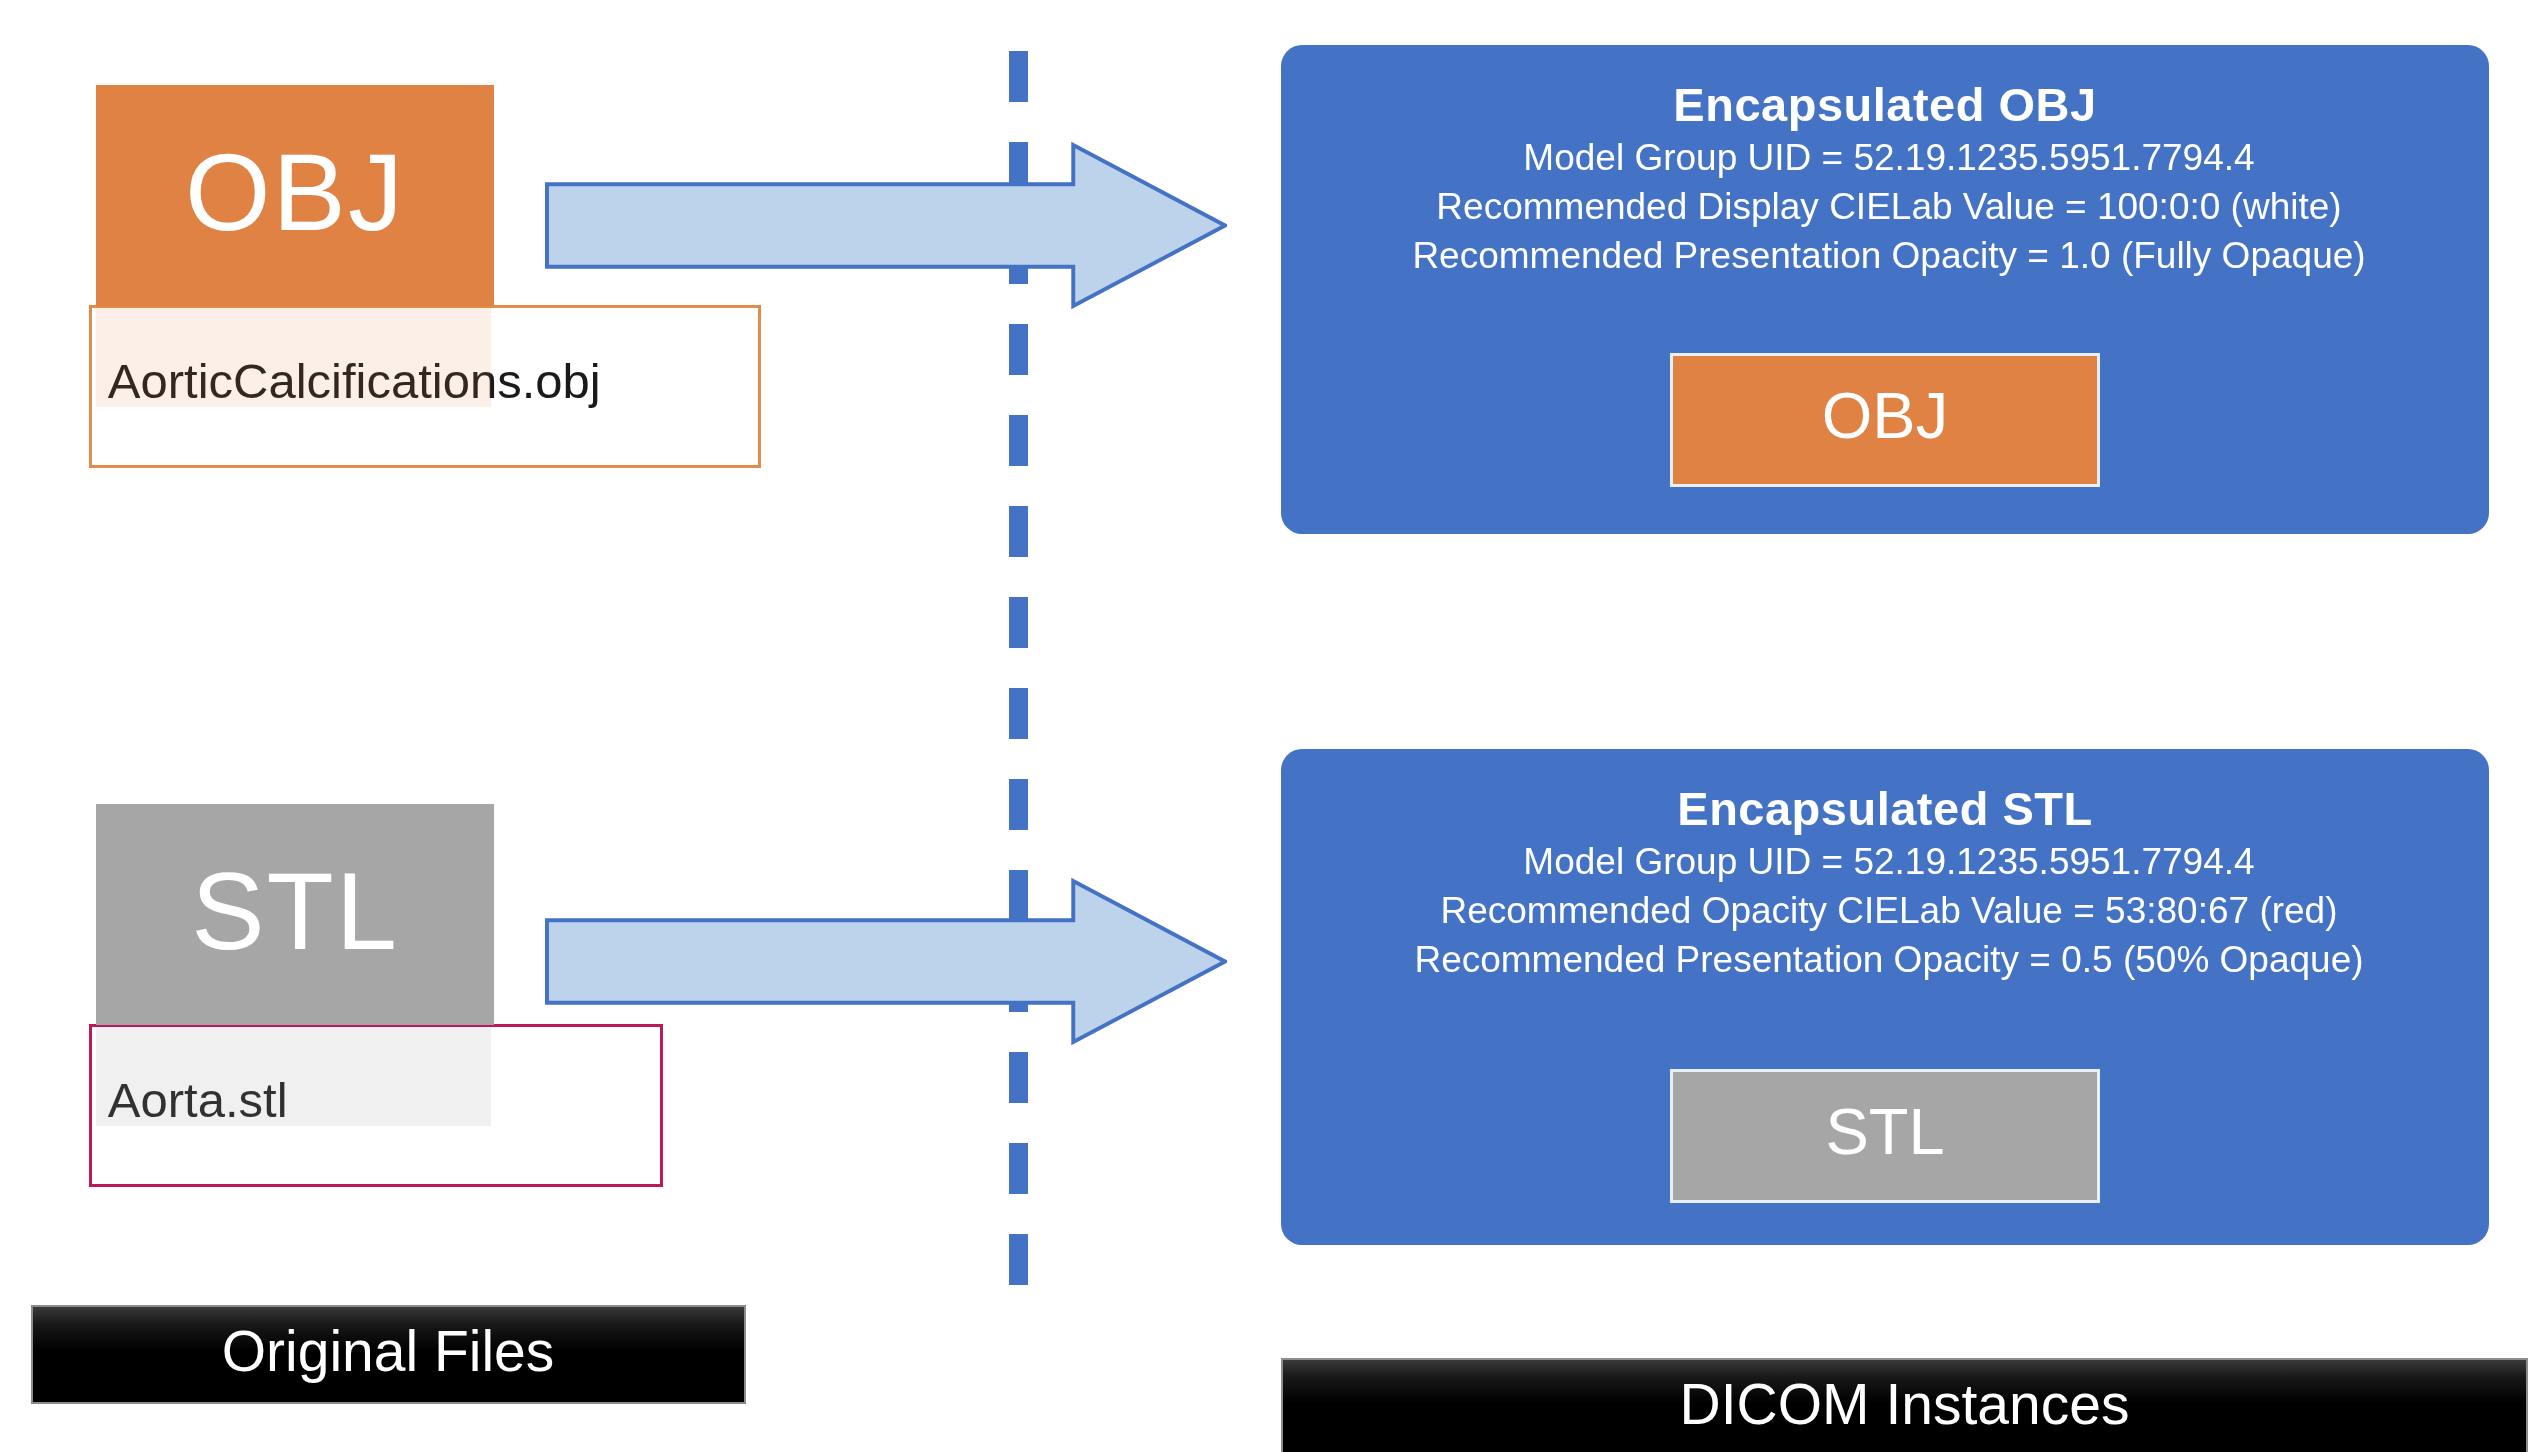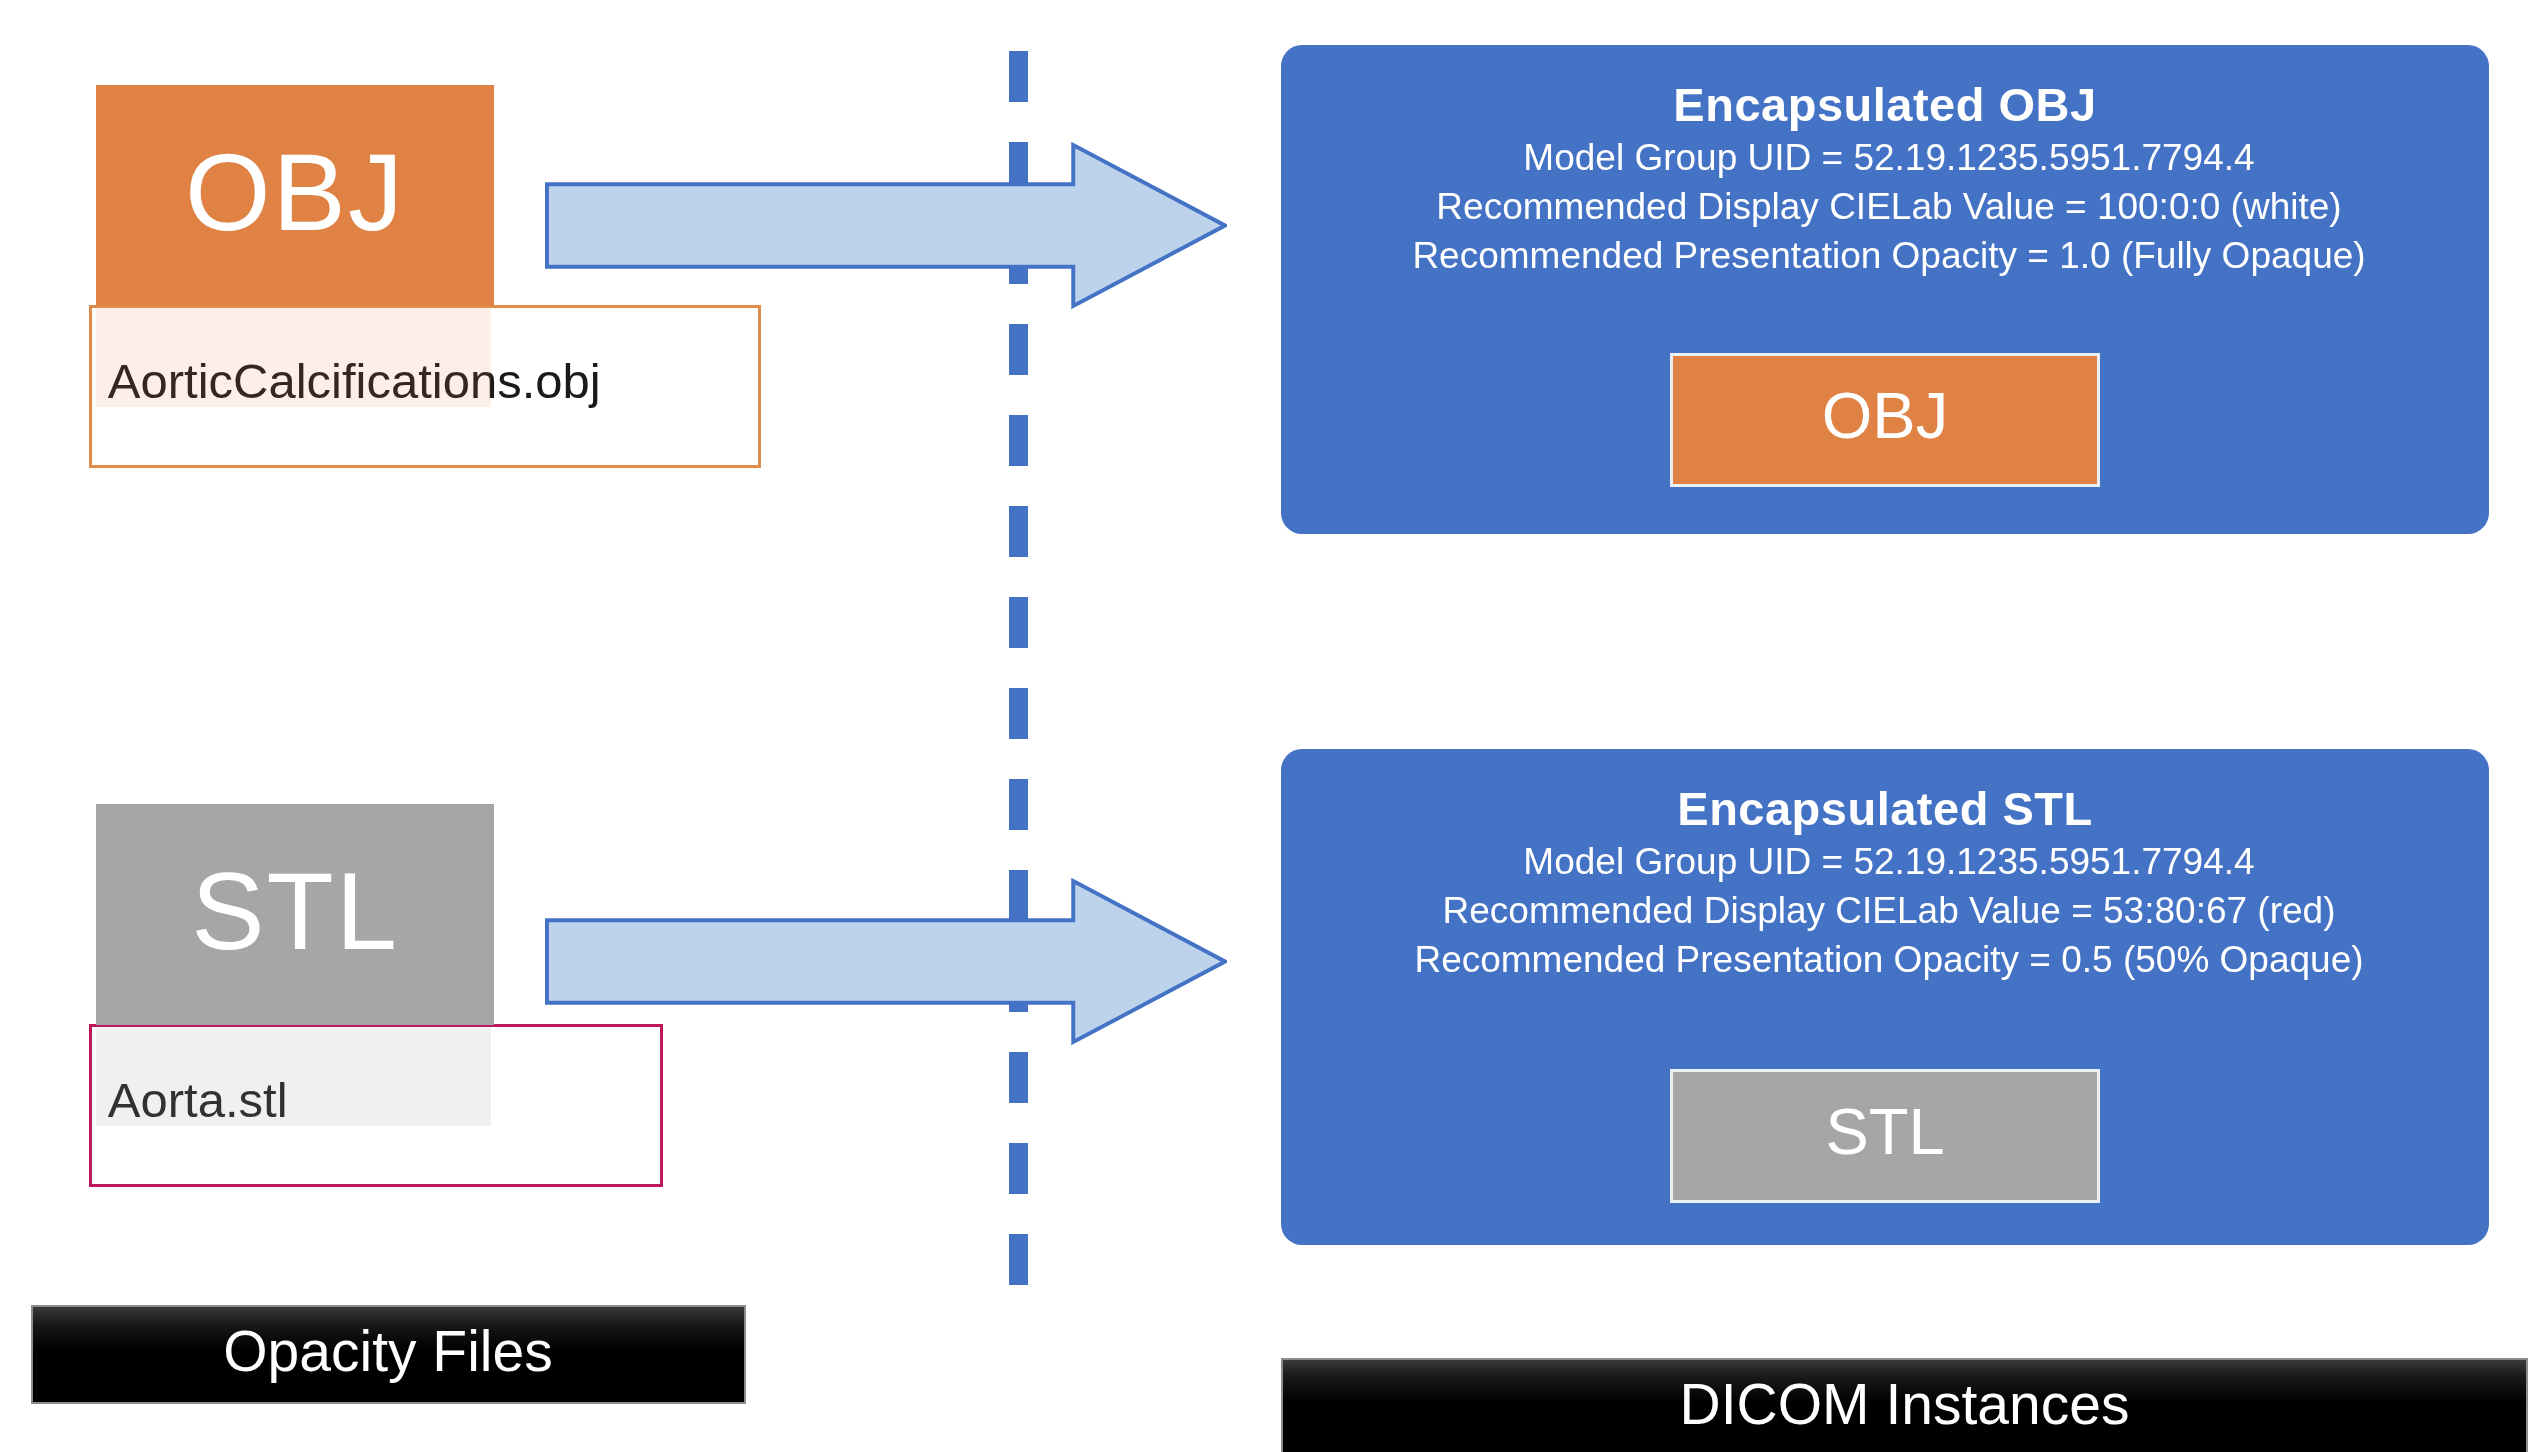--- a/index.html
+++ b/index.html
@@ -137,28 +137,28 @@
     <div class="panel-line">Recommended Display CIELab Value = 100:0:0  (white)</div>
     <div class="panel-line">Recommended Presentation Opacity = 1.0 (Fully Opaque)</div>
     <div class="chip obj">
       <span>OBJ</span>
     </div>
   </div>
 
   <div class="panel stl">
     <div class="panel-title">Encapsulated  STL</div>
     <div class="panel-line">Model Group UID = 52.19.1235.5951.7794.4</div>
-    <div class="panel-line">Recommended Display CIELab Value = 53:80:67  (red)</div>
+    <div class="panel-line">Recommended Opacity CIELab Value = 53:80:67  (red)</div>
     <div class="panel-line">Recommended Presentation Opacity = 0.5 (50% Opaque)</div>
     <div class="chip stl">
       <span>STL</span>
     </div>
   </div>
 
   <div class="banner left">
-    <span class="btext">Opacity Files</span>
+    <span class="btext">Original Files</span>
   </div>
   <div class="banner right">
     <span class="btext">DICOM Instances</span>
   </div>
 
 </div>
 
 
 </body></html>

